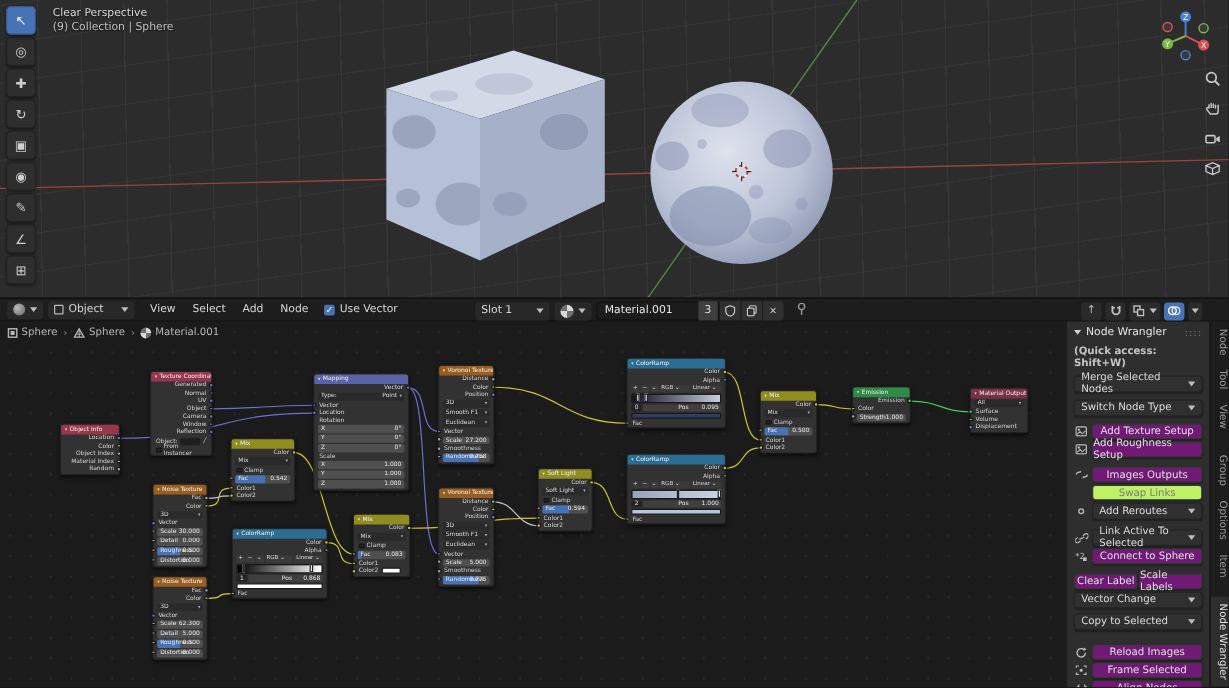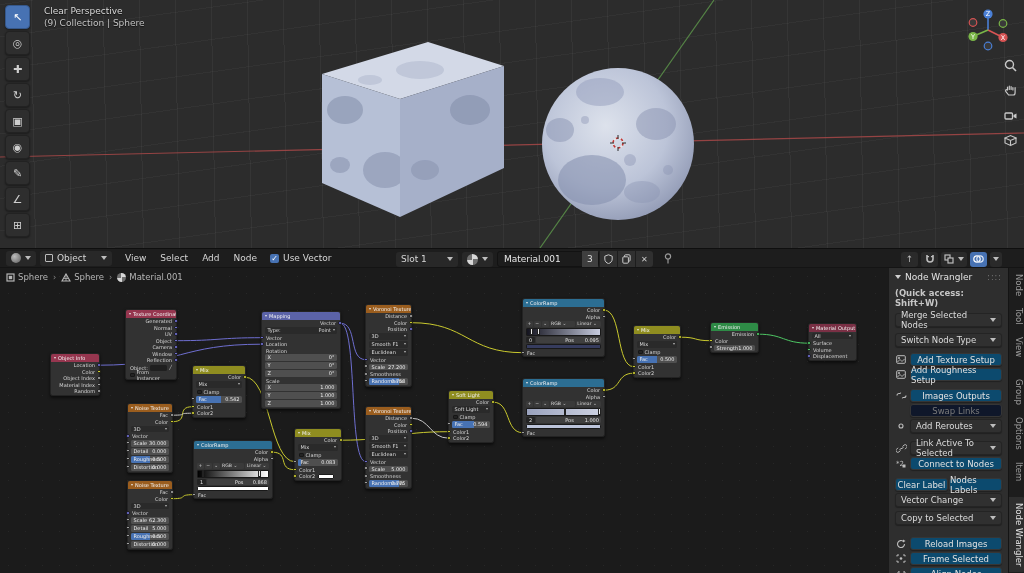--- a/index.html
+++ b/index.html
@@ -83,22 +83,22 @@
   .lblrow{height:6px;line-height:6px;padding:0 4px;}
 
   
   #panel{position:absolute;left:888px;top:268px;width:120px;height:305px;background:#2e2e2e;border-left:1px solid #1a1a1a;overflow:hidden;
     font-size:8.5px;color:#d2d2d2;padding:4px 6px 0 6px;}
   .p-head{display:flex;align-items:center;gap:4px;font-size:9px;color:#e4e4e4;margin-bottom:6px;}
   .p-head .chev{border-top-color:#d0d0d0;margin-left:0;}
   .p-grip{margin-left:auto;color:#777;font-size:8px;letter-spacing:1px;}
   .p-label{color:#c6c6c6;margin:3px 0 5px 0;font-weight:bold;}
   .p-select{display:flex;align-items:center;justify-content:space-between;background:#303030;border:1px solid #242424;border-radius:3px;height:14px;padding:0 5px;margin-bottom:6px;color:#dcdcdc;box-shadow:0 1px 1px rgba(0,0,0,.3);}
-  .p-btn{background:#0c4a6e;border:1px solid #363636;border-radius:3px;height:13px;display:flex;align-items:center;justify-content:center;color:#e0e0e0;box-shadow:0 1px 1px rgba(0,0,0,.3);}
-  .p-btn.disabled{color:#7a7a7a;background:#0f172a;}
+  .p-btn{background:#701a75;border:1px solid #363636;border-radius:3px;height:13px;display:flex;align-items:center;justify-content:center;color:#e0e0e0;box-shadow:0 1px 1px rgba(0,0,0,.3);}
+  .p-btn.disabled{color:#7a7a7a;background:#bef264;}
   .p-row{display:flex;align-items:center;gap:3px;margin-bottom:2px;}
   .p-row .p-btn,.p-row .p-select{flex:1;margin-bottom:0;}
   .p-ico{width:12px;flex:none;display:flex;justify-content:center;color:#bdbdbd;}
   .p-gap{height:6px;}
   .p-split{display:flex;gap:1px;margin-bottom:2px;}
   .p-split .p-btn{flex:1;}
 
   
   #tabs{position:absolute;left:1008px;top:268px;width:16px;height:305px;background:#1d1d1d;border-left:1px solid #141414;}
   .vtab{writing-mode:vertical-rl;font-size:8.5px;color:#9a9a9a;padding:6px 1px;text-align:center;width:16px;border-radius:0 3px 3px 0;}
@@ -926,26 +926,26 @@
           <span class="chev"></span>
       </div>
     </div>
     <div class="p-row">
       <span class="p-ico">
           <svg width="10" height="9" viewBox="0 0 10 9">
             <text x="0" y="7" font-size="7" fill="#bdbdbd">*2</text>
             <rect x="6.5" y="5.5" width="3" height="3" fill="#bdbdbd"></rect>
           </svg>
         </span>
-      <div class="p-btn">Connect to Nodes</div>
+      <div class="p-btn">Connect to Sphere</div>
     </div>
     <div class="p-gap"></div>
     <div class="p-split">
       <div class="p-btn">Clear Label</div>
-      <div class="p-btn">Nodes Labels</div>
+      <div class="p-btn">Scale Labels</div>
     </div>
     <div class="p-select" style="margin-bottom:4px;">
       <span>Vector Change</span>
         <span class="chev"></span>
     </div>
     <div class="p-select">
       <span>Copy to Selected</span>
         <span class="chev"></span>
     </div>
     <div class="p-gap"></div>

